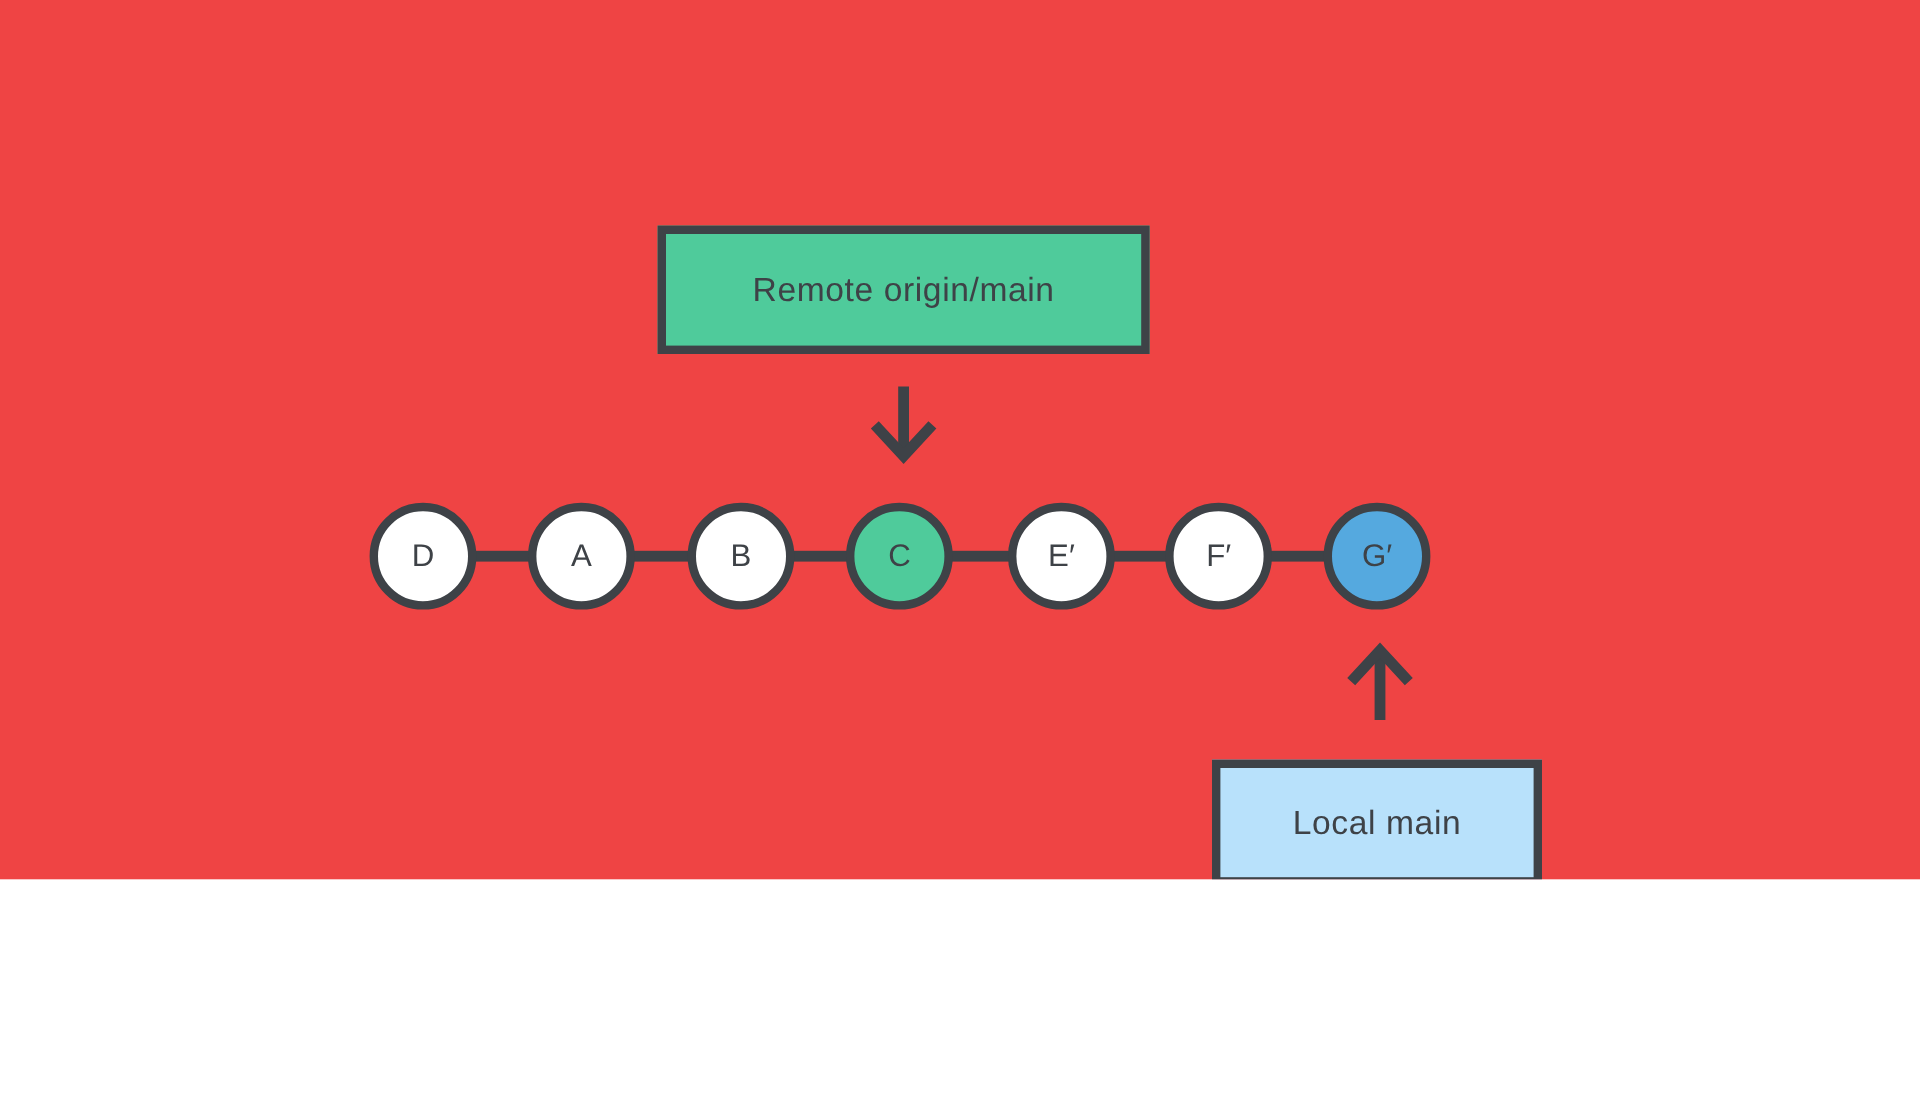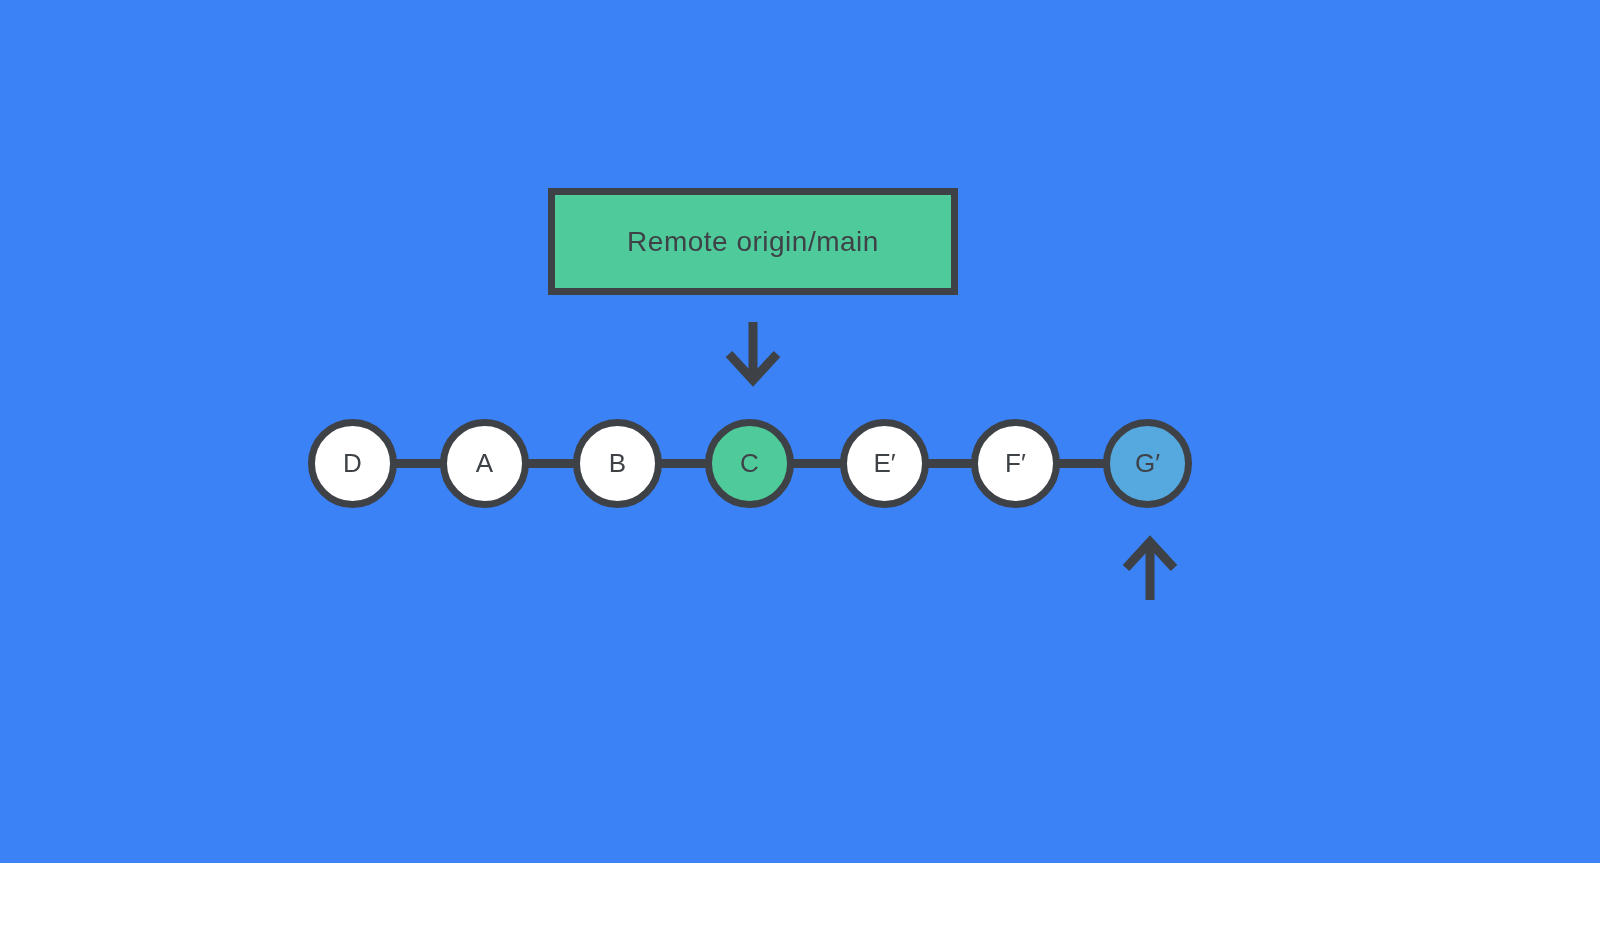--- a/index.html
+++ b/index.html
@@ -3,22 +3,22 @@
 <meta charset="utf-8">
 <style>
   html, body {
     margin: 0;
     padding: 0;
     background: #ffffff;
   }
   .canvas {
     position: relative;
     width: 1600px;
-    height: 863px;
-    background: #3b82f6;
+    height: 733px;
+    background: #ef4444;
     overflow: hidden;
     font-family: "Liberation Sans", "DejaVu Sans", sans-serif;
     color: #3E4247;
   }
   .branch-box {
     position: absolute;
     box-sizing: border-box;
     border: 7px solid #3E4247;
     display: flex;
     align-items: center;
@@ -115,14 +115,17 @@
   </div>
   <div class="commit c-g fill-blue">
     <span>G′</span>
   </div>
 
   <svg class="arrow-svg arrow-up" width="66" height="68" viewBox="0 0 66 68">
     <path d="M33 66 L33 10" stroke="#3E4247" stroke-width="9" fill="none"></path>
     <path d="M9 34 L33 8 L57 34" stroke="#3E4247" stroke-width="9" fill="none" stroke-linejoin="miter"></path>
   </svg>
 
+  <div class="branch-box local">
+    <span>Local main</span>
+  </div>
 
 </div>
 
 </body></html>

